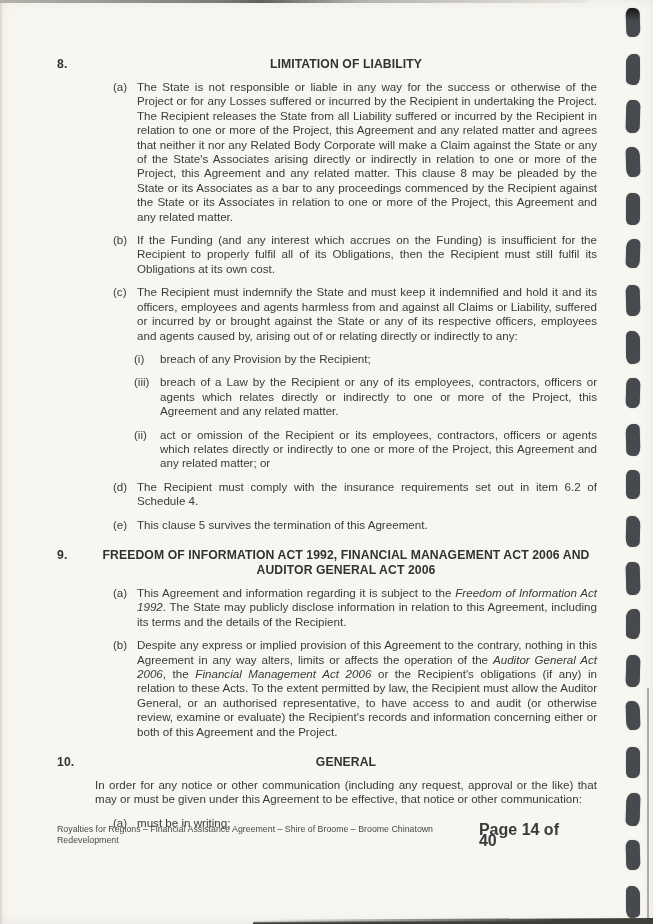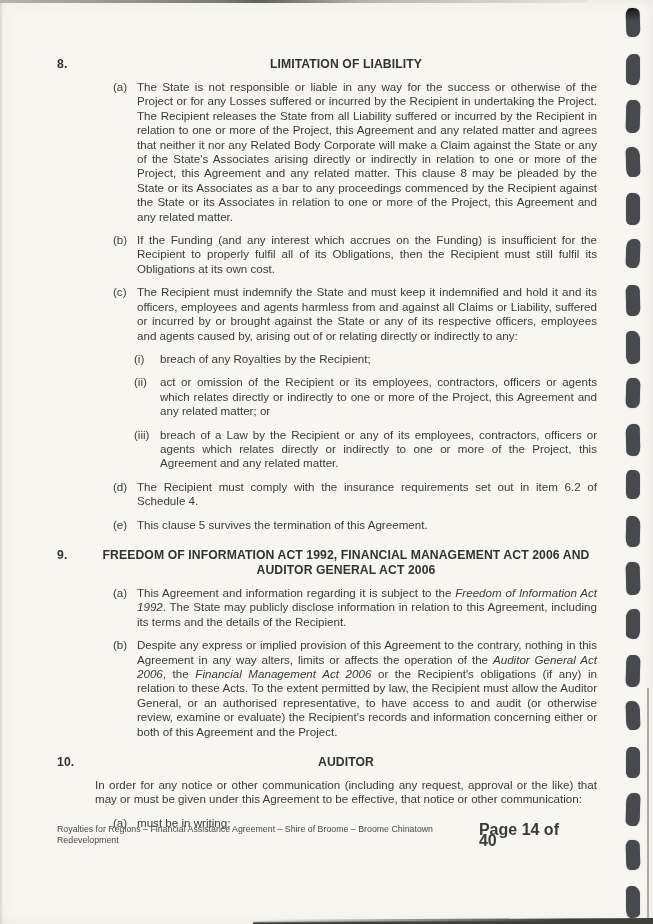--- a/index.html
+++ b/index.html
@@ -106,31 +106,31 @@
         <span class="p-text">If the Funding (and any interest which accrues on the Funding) is insufficient for the Recipient to properly fulfil all of its Obligations, then the Recipient must still fulfil its Obligations at its own cost.</span>
       </div>
 
       <div class="para">
         <span class="p-label">(c)</span>
         <span class="p-text">The Recipient must indemnify the State and must keep it indemnified and hold it and its officers, employees and agents harmless from and against all Claims or Liability, suffered or incurred by or brought against the State or any of its respective officers, employees and agents caused by, arising out of or relating directly or indirectly to any:</span>
       </div>
 
       <div class="para sub">
         <span class="p-label">(i)</span>
-        <span class="p-text">breach of any Royalties by the Recipient;</span>
+        <span class="p-text">breach of any Provision by the Recipient;</span>
+      </div>
+
+      <div class="para sub">
+        <span class="p-label">(iii)</span>
+        <span class="p-text">breach of a Law by the Recipient or any of its employees, contractors, officers or agents which relates directly or indirectly to one or more of the Project, this Agreement and any related matter.</span>
       </div>
 
       <div class="para sub">
         <span class="p-label">(ii)</span>
         <span class="p-text">act or omission of the Recipient or its employees, contractors, officers or agents which relates directly or indirectly to one or more of the Project, this Agreement and any related matter; or</span>
-      </div>
-
-      <div class="para sub">
-        <span class="p-label">(iii)</span>
-        <span class="p-text">breach of a Law by the Recipient or any of its employees, contractors, officers or agents which relates directly or indirectly to one or more of the Project, this Agreement and any related matter.</span>
       </div>
 
       <div class="para">
         <span class="p-label">(d)</span>
         <span class="p-text">The Recipient must comply with the insurance requirements set out in item 6.2 of Schedule 4.</span>
       </div>
 
       <div class="para">
         <span class="p-label">(e)</span>
         <span class="p-text">This clause 5 survives the termination of this Agreement.</span>
@@ -150,21 +150,21 @@
 
       <div class="para">
         <span class="p-label">(b)</span>
         <span class="p-text"><span>Despite any express or implied provision of this Agreement to the contrary, nothing in this Agreement in any way alters, limits or affects the operation of the </span><span class="it">Auditor General Act 2006</span><span>, the </span><span class="it">Financial Management Act 2006</span><span> or the Recipient's obligations (if any) in relation to these Acts. To the extent permitted by law, the Recipient must allow the Auditor General, or an authorised representative, to have access to and audit (or otherwise review, examine or evaluate) the Recipient's records and information concerning either or both of this Agreement and the Project.</span></span>
       </div>
     </section>
 
     <section class="sec">
       <div class="heading">
         <span class="h-num">10.</span>
-        <span class="h-title">AUDITOR</span>
+        <span class="h-title">GENERAL</span>
       </div>
 
       <div class="intro">In order for any notice or other communication (including any request, approval or the like) that may or must be given under this Agreement to be effective, that notice or other communication:</div>
 
       <div class="para">
         <span class="p-label">(a)</span>
         <span class="p-text">must be in writing;</span>
       </div>
     </section>
 

